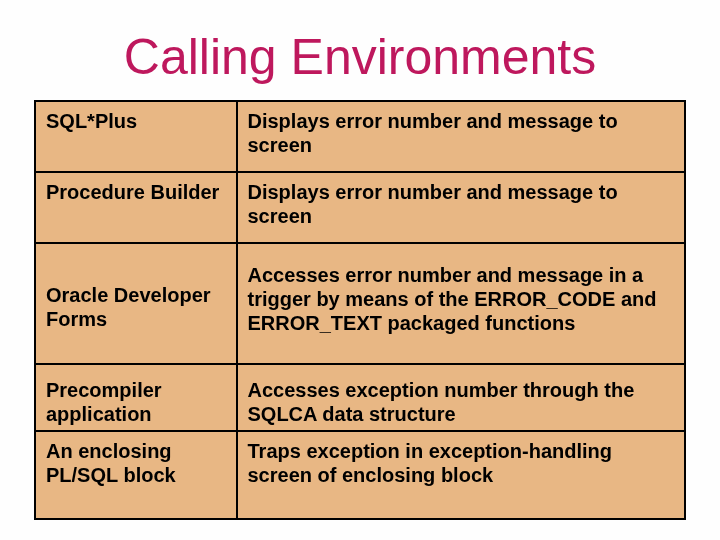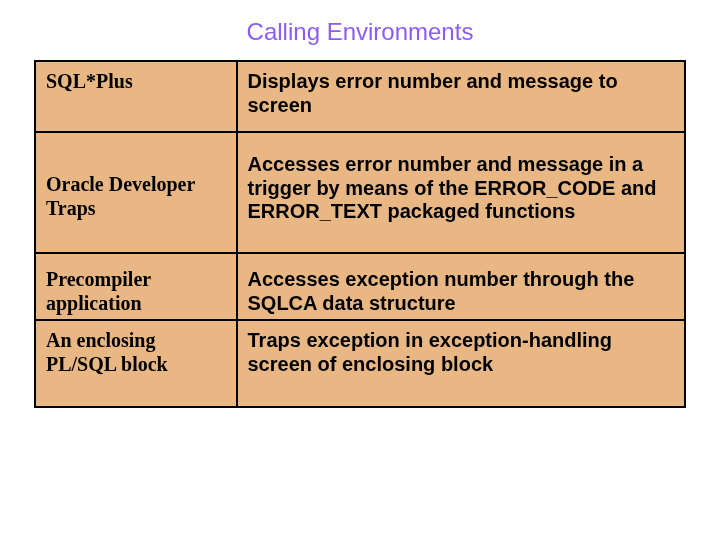--- a/index.html
+++ b/index.html
@@ -11,26 +11,27 @@
     overflow: hidden;
   }
   .slide {
     width: 100%;
     height: 100%;
     padding: 18px 34px 30px 34px;
     display: flex;
     flex-direction: column;
   }
   .title {
-    font-size: 24px;
+    font-size: 50px;
     font-weight: 400;
     text-align: center;
-    color: #8b5cf6;
+    color: #be185d;
     margin-bottom: 14px;
     font-family: Arial, Helvetica, sans-serif;
+    margin-top: 10px;
   }
   .tbl {
     width: 100%;
     border-collapse: collapse;
     table-layout: fixed;
   }
   .tbl td {
     background: #e8b784;
     border-bottom: 2px solid #000;
     padding: 8px 10px 14px 10px;
@@ -40,21 +41,20 @@
     font-size: 20px;
     line-height: 1.18;
   }
   .tbl tr:first-child td {
     border-top: 2px solid #000;
   }
   .col-left {
     width: 31%;
     border-left: 2px solid #000;
     border-right: 2px solid #000;
-    font-family: Liberation Serif, serif;
   }
   .col-right {
     width: 69%;
     border-right: 2px solid #000;
     margin-left: 40px;
   }
   
   .r3 td { padding-top: 20px; padding-bottom: 28px; }
   .r3 .col-left { padding-top: 40px; }
   .r4 td { padding-top: 14px; padding-bottom: 4px; }
@@ -64,22 +64,26 @@
 <body>
 
 <div class="slide">
   <h1 class="title">Calling Environments</h1>
   <table class="tbl">
     <tbody>
         <tr class="r1">
       <td class="col-left">SQL*Plus</td>
       <td class="col-right">Displays error number and message to screen</td>
     </tr>
+    <tr class="r2">
+      <td class="col-left">Procedure Builder</td>
+      <td class="col-right">Displays error number and message to screen</td>
+    </tr>
     <tr class="r3">
-      <td class="col-left">Oracle Developer Traps</td>
+      <td class="col-left">Oracle Developer Forms</td>
       <td class="col-right">Accesses error number and message in a trigger by means of the ERROR_CODE and ERROR_TEXT packaged functions</td>
     </tr>
     <tr class="r4">
       <td class="col-left">Precompiler application</td>
       <td class="col-right">Accesses exception number through the SQLCA data structure</td>
     </tr>
     <tr class="r5">
       <td class="col-left">An enclosing PL/SQL block</td>
       <td class="col-right">Traps exception in exception-handling screen of enclosing block</td>
     </tr>

